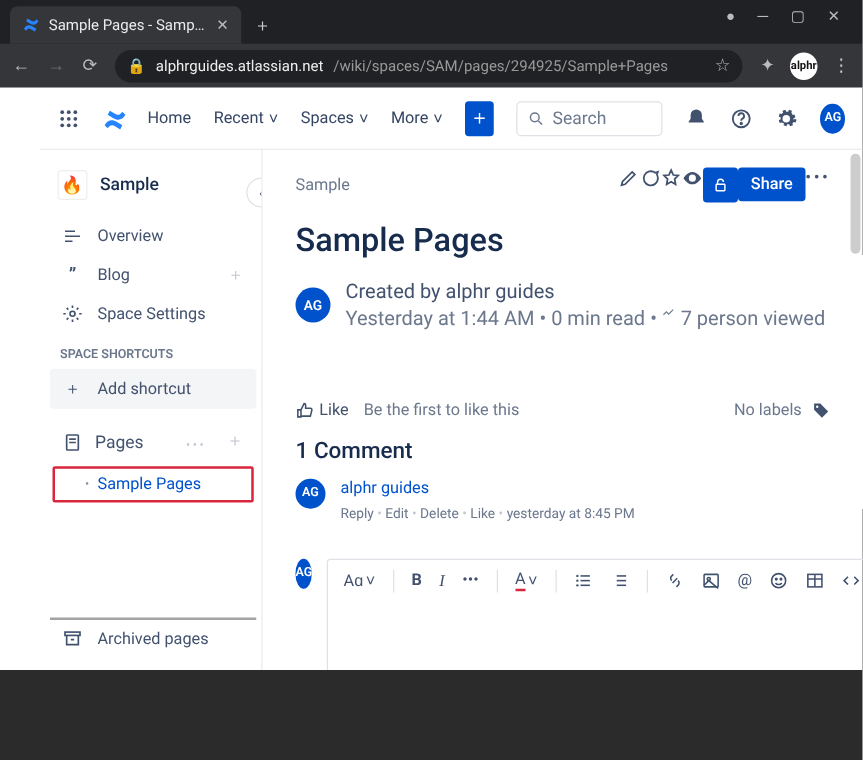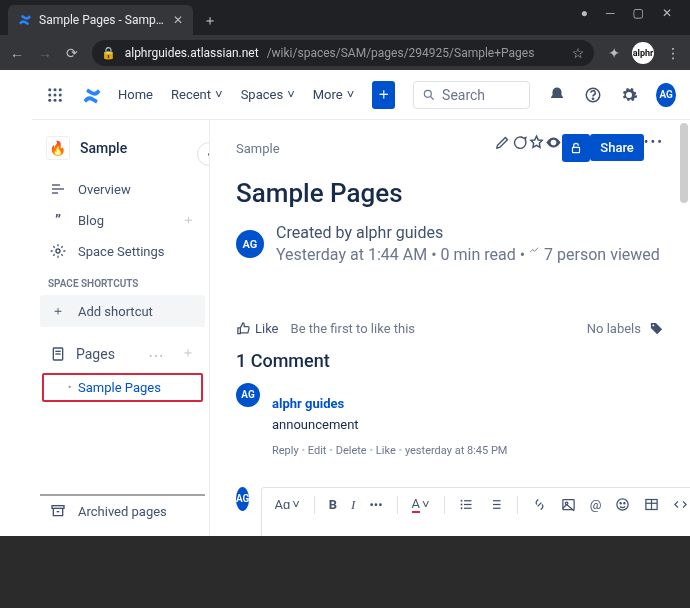--- a/index.html
+++ b/index.html
@@ -162,21 +162,21 @@
     width:28px;height:28px;border-radius:50%;background:#0052CC;color:#fff;
     display:flex;align-items:center;justify-content:center;font-size:11px;font-weight:600;
   }
   .byline-text { font-size:16px; color:#42526E; line-height:1.4;}
   .byline-sub { color:#6B778C; display:flex; gap:4px; align-items:flex-start;}
   .like-row { display:flex; align-items:center; gap:12px; padding:36px 0 14px 0; font-size:13px;}
   .like-btn { display:flex; align-items:center; gap:4px; color:#42526E;}
   .labels { margin-left:auto; color:#6B778C; display:flex; gap:8px; align-items:center;}
   h2.comments-h { font-size:18px; font-weight:500; padding:0 0 10px 0;}
   .comment { display:flex; gap:12px; padding:2px 0 6px 0;}
-  .comment-body .name { color:#0052CC; font-weight:700; font-size:13px;margin-top:13px;}
+  .comment-body .name { color:#0052CC; font-weight:400; font-size:13px;}
   .comment-body .text { font-size:13px; color:#172B4D; padding:6px 0;}
   .comment-meta { font-size:11px; color:#6B778C; padding-top:6px; }
   .comment-meta span::after { content:" • "; color:#C1C7D0; }
   .comment-meta span:last-child::after { content:""; }
   .editor-row { display:flex; gap:12px; padding-top:24px;}
   .editor {
     flex:1; border:1px solid #DFE1E6; border-radius:3px; min-height:100px;
   }
   .toolbar {
     display:flex; align-items:center; gap:6px; padding:6px 8px; border-bottom:none;
@@ -439,21 +439,20 @@
           </span>
         </span>
       </div>
 
       <h2 class="comments-h">1 Comment</h2>
 
       <div class="comment">
         <span class="avatar28" style="width:24px;height:24px;font-size:10px;">AG</span>
         <div class="comment-body">
           <div class="name">alphr guides</div>
-          <div class="text">announcement</div>
           <div class="comment-meta">
             <span>Reply</span>
             <span>Edit</span>
             <span>Delete</span>
             <span>Like</span>
             <span>yesterday at 8:45 PM</span>
           </div>
         </div>
       </div>
 

